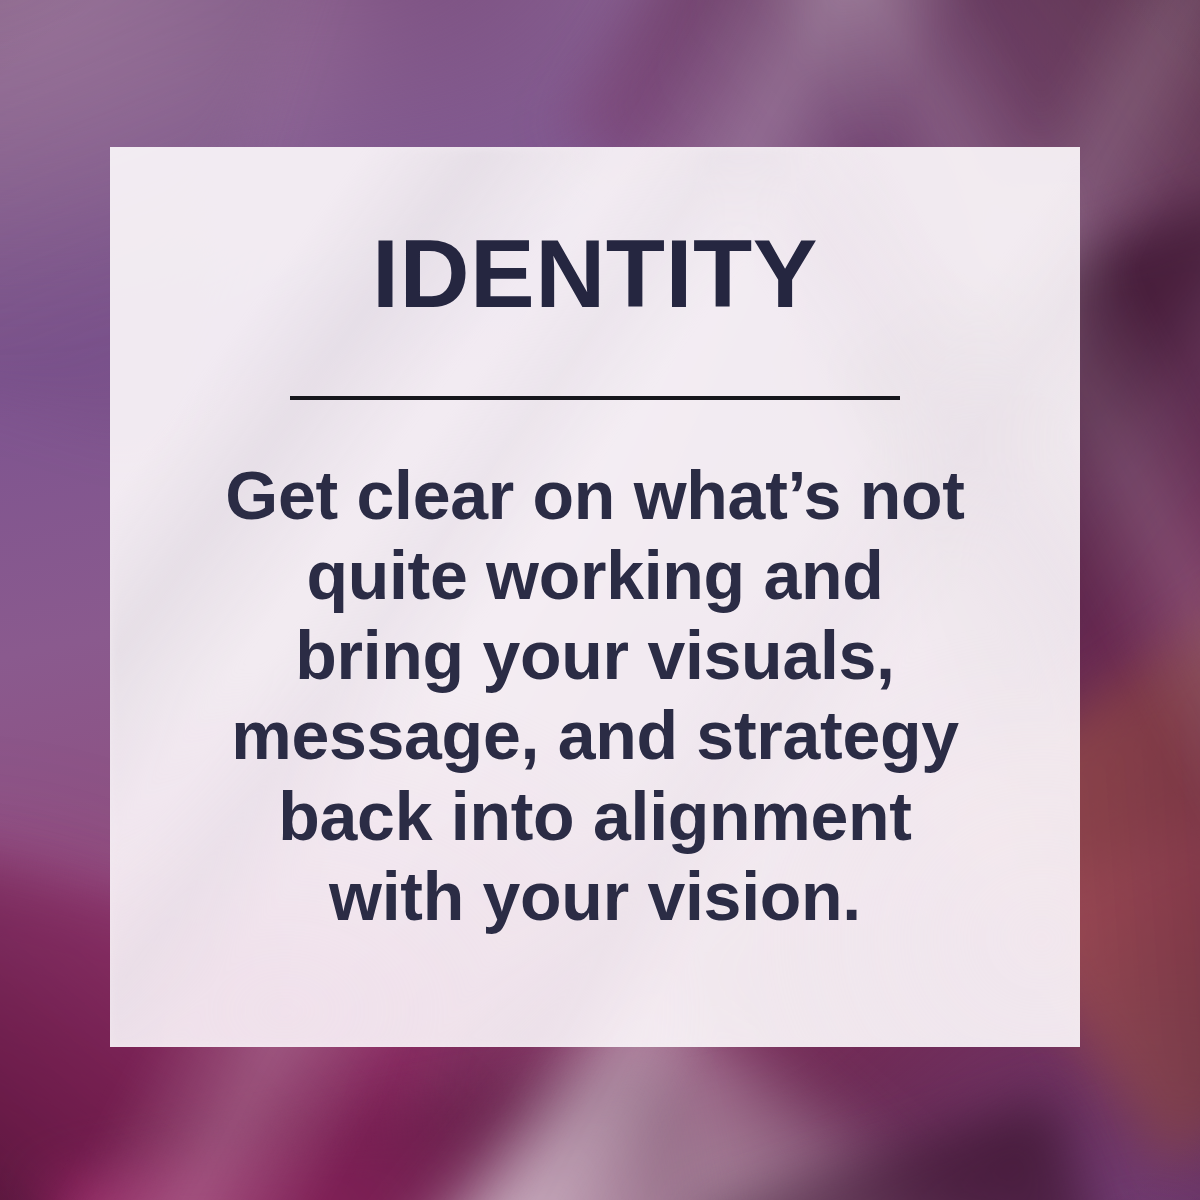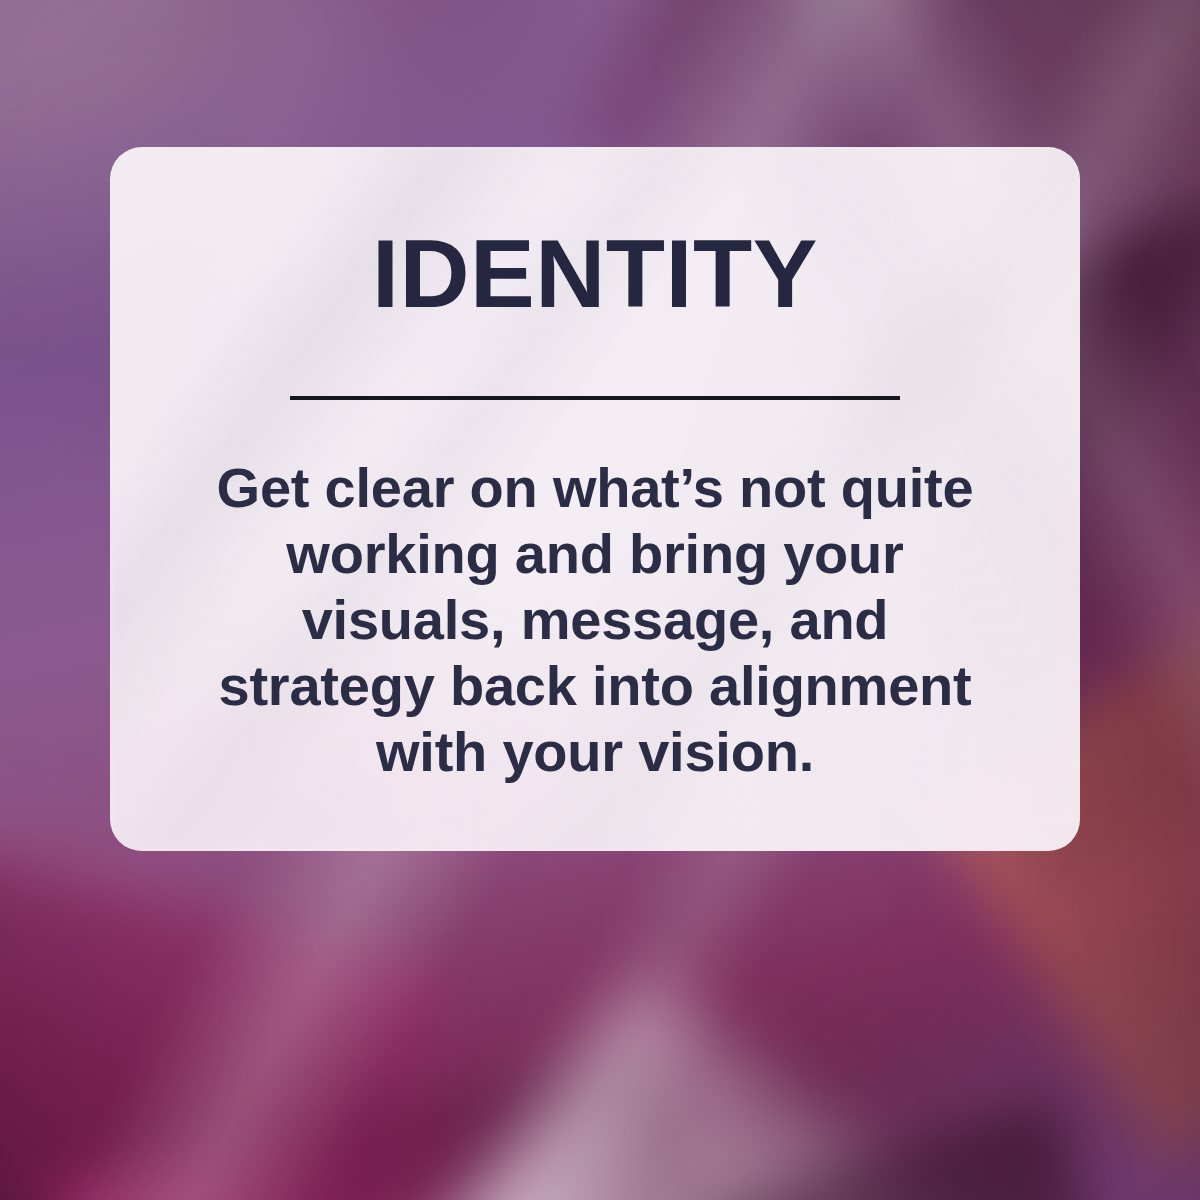--- a/index.html
+++ b/index.html
@@ -97,27 +97,26 @@
     background: radial-gradient(ellipse 110% 100% at 50% 50%,
                 rgba(0,0,0,0) 52%, rgba(30,8,26,0.34) 100%);
   }
 
   
   .card {
     position: absolute;
     left: 110px;
     top: 147px;
     width: 970px;
-    height: 704px;
+    height: 900px;
     background: rgba(250,245,249,0.935);
     overflow: hidden;
     display: flex;
     flex-direction: column;
     align-items: center;
-    border-radius: 32px;
   }
   
   .card-sheen {
     position: absolute;
     inset: 0;
     pointer-events: none;
     background:
       linear-gradient(126deg, rgba(255,255,255,0) 16%, rgba(214,206,216,0.40) 23%, rgba(255,255,255,0) 31%),
       linear-gradient(126deg, rgba(255,255,255,0) 33%, rgba(222,214,224,0.30) 38%, rgba(255,255,255,0) 44%),
       linear-gradient(126deg, rgba(255,255,255,0) 60%, rgba(226,216,226,0.26) 66%, rgba(255,255,255,0) 72%),
@@ -158,21 +157,21 @@
     width: 610px;
     height: 4px;
     background: #16161c;
   }
 
   
   .body-copy {
     margin: 12px;
     margin-top: 55px;
     width: 760px;
-    font-size: 56px;
+    font-size: 68px;
     line-height: 1.18;
     font-weight: 700;
     letter-spacing: -0.004em;
     color: #2b2c45;
     text-align: center;
   }
 </style>
 </head>
 <body>
 

